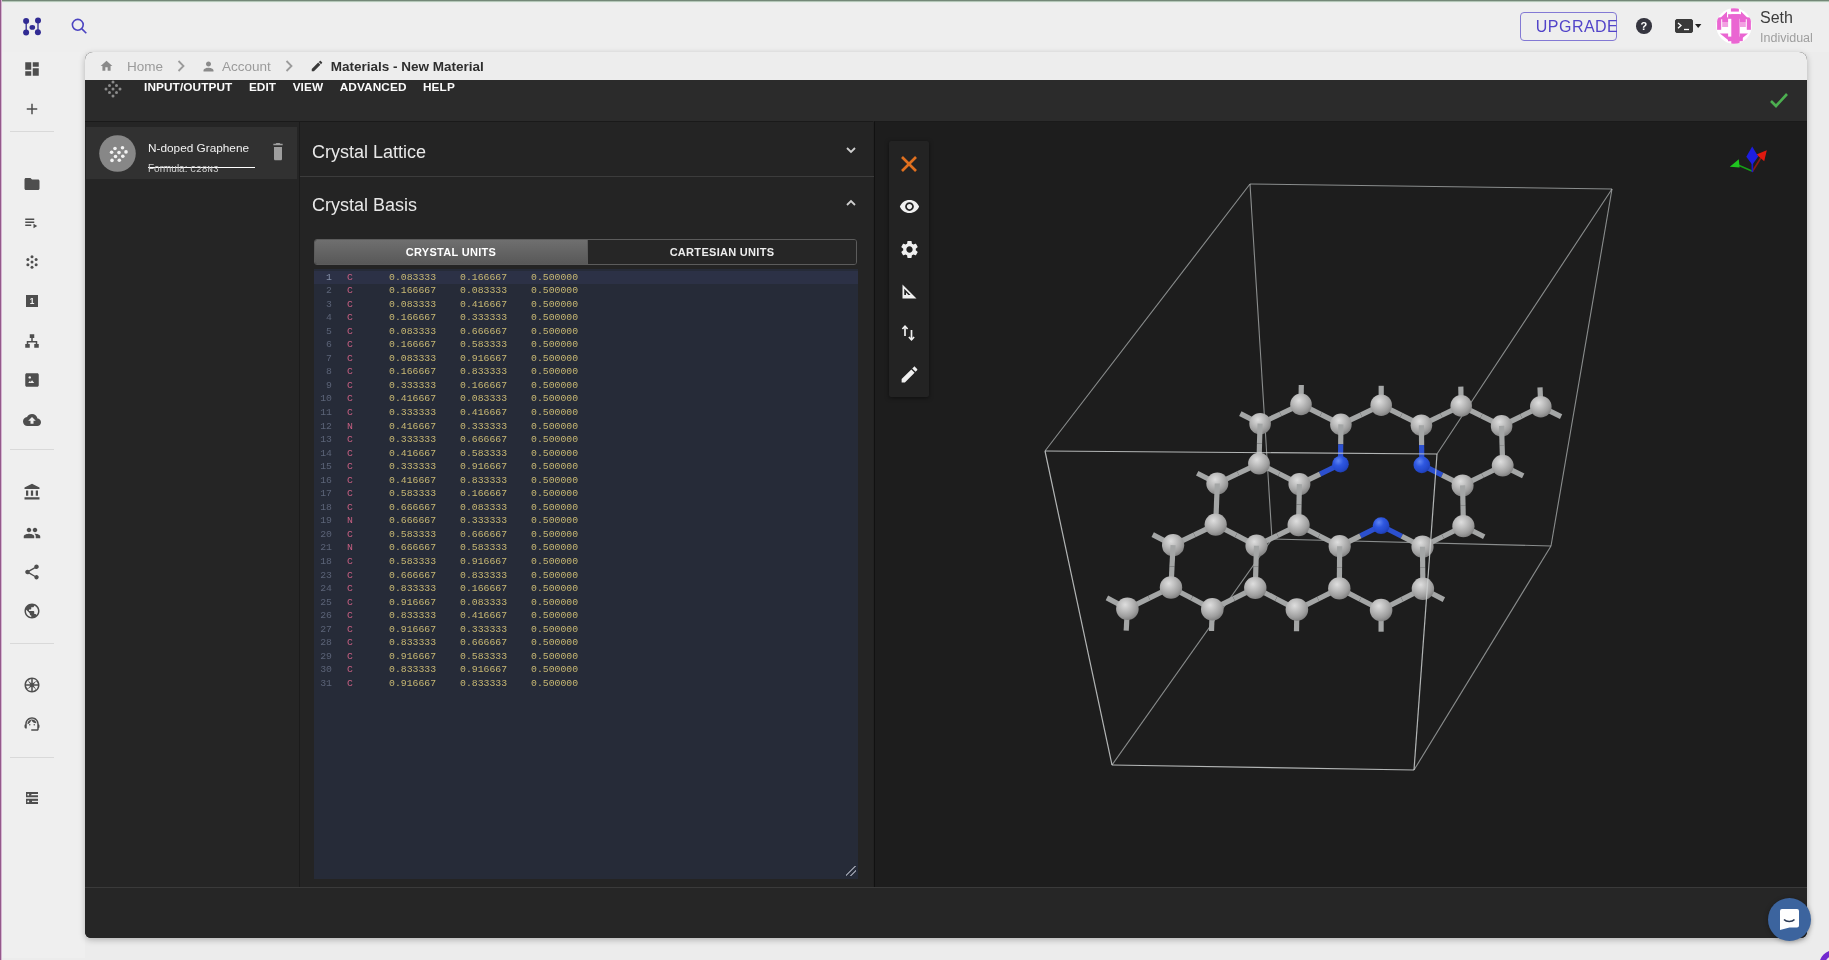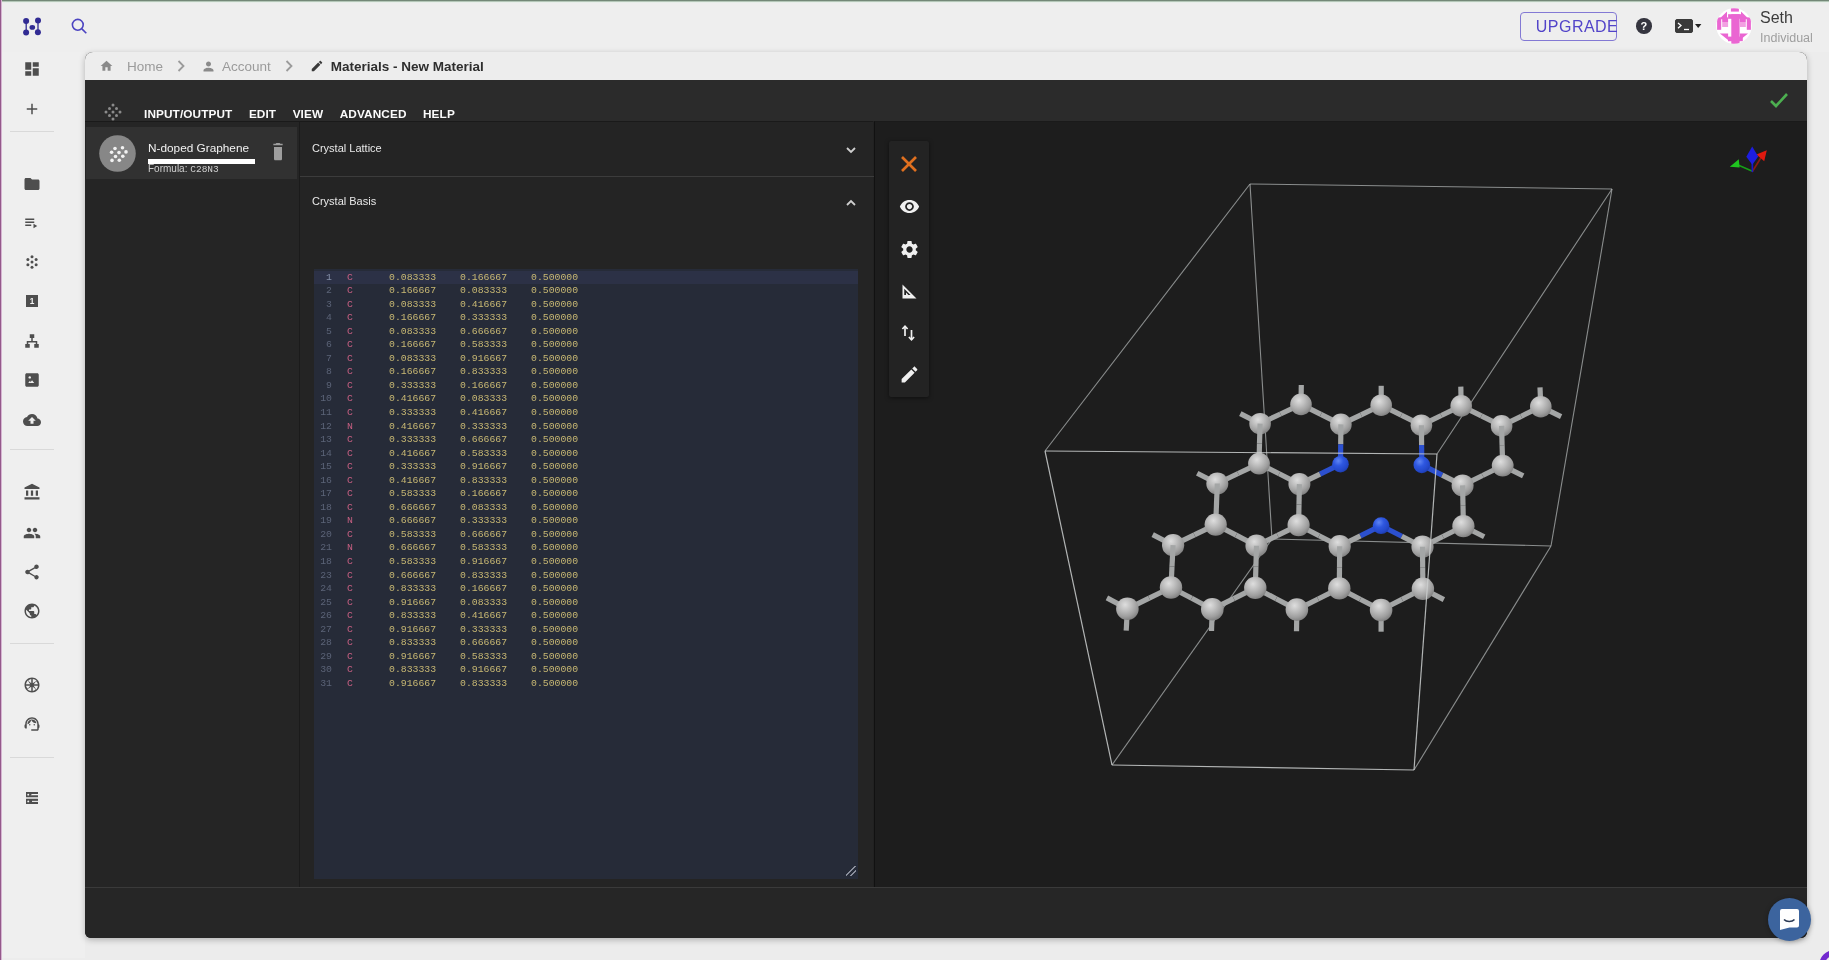--- a/index.html
+++ b/index.html
@@ -14,30 +14,30 @@
 
 #sidebar{position:absolute;left:2px;top:52px;width:83px;height:906px;background:#efefef}
 .sic{position:absolute;left:21px}
 .sdiv{position:absolute;left:8px;width:44px;height:1px;background:#d9d9d9}
 
 #win{position:absolute;left:85px;top:52px;width:1722px;height:886px;background:#212121;
  border-radius:8px 8px 6px 6px;box-shadow:0 2px 6px rgba(0,0,0,.25)}
 #crumbs{position:absolute;left:0;top:0;width:1722px;height:28px;background:#ededed;border-radius:8px 8px 0 0;
  font-size:13.5px;color:#9b9b9b;display:flex;align-items:center}
 #crumbs .dark{color:#2e2e2e;font-weight:700}
-#menubar{position:absolute;left:0;top:28px;width:1722px;height:41px;background:#2b2b2b;display:flex;align-items:flex-end}
+#menubar{position:absolute;left:0;top:28px;width:1722px;height:41px;background:#2b2b2b;display:flex;align-items:flex-start}
 .mi{color:#fbfbfb;font-size:11.8px;font-weight:700;letter-spacing:.1px;margin-right:16.5px}
 
 #matpanel{position:absolute;left:0;top:69px;width:214px;height:766px;background:#252525;border-top:1px solid #1a1a1a}
 #matitem{position:absolute;left:1px;top:5px;width:211px;height:52px;background:#313131}
 #midpanel{position:absolute;left:214px;top:69px;width:574px;height:766px;background:#242424;border-top:1px solid #1a1a1a;border-left:1px solid #1b1b1b}
 #viewer{position:absolute;left:789px;top:69px;width:933px;height:766px;background:#1d1d1d;border-top:1px solid #1a1a1a;border-left:1px solid #111}
 #footer{position:absolute;left:0;top:835px;width:1722px;height:51px;background:#262626;border-top:1px solid #3a3a3a;border-radius:0 0 6px 6px}
 
-.secthead{position:absolute;left:12px;color:#e8e8e8;font-size:11px}
+.secthead{position:absolute;left:12px;color:#e8e8e8;font-size:18px}
 .chev{position:absolute;left:545px;width:12px;height:12px}
 #tabs{position:absolute;left:14px;top:117px;width:543px;height:26px;display:flex;border:1px solid #5c5c5c;border-radius:3px;overflow:hidden}
 #tab1{width:272px;background:linear-gradient(#6f6f6f,#585858);color:#fff;display:flex;align-items:center;justify-content:center;
  font-size:11px;font-weight:700;letter-spacing:.3px}
 #tab2{flex:1;background:#262626;color:#ededed;display:flex;align-items:center;justify-content:center;border-left:1px solid #5c5c5c;
  font-size:11px;font-weight:700;letter-spacing:.3px}
 
 #editor{position:absolute;left:14px;top:146.5px;width:544px;height:610px;background:#262b38;padding-top:2px;
  font-family:"Liberation Mono",monospace;font-size:9.8px;line-height:13.55px;color:#c8b873;overflow:hidden}
 .ln,.ln1{position:relative;height:13.55px}
@@ -253,39 +253,43 @@
     <circle cx="12.6" cy="17.3" r="1.8"></circle>
               <circle cx="20" cy="17.6" r="1.8"></circle>
               <circle cx="27" cy="16.9" r="1.8"></circle>
     <circle cx="16.5" cy="21.5" r="1.8"></circle>
               <circle cx="23.8" cy="21.2" r="1.8"></circle>
     <circle cx="13" cy="25.4" r="1.8"></circle>
               <circle cx="20.3" cy="25.2" r="1.8"></circle>
             </g>
    </svg>
    <div style="position:absolute;left:62px;top:14px;width:107px;color:#f2f2f2;font-size:11.8px;white-space:nowrap;
-     border-bottom:5px solid #ffffff;padding-bottom:4px">N-doped Graphene</div>
+     border-bottom:1px solid #ffffff;padding-bottom:12px">N-doped Graphene</div>
    <div style="position:absolute;left:62px;top:36px;color:#cfcfcf;font-size:10px">Formula: <span style="font-family:Liberation Mono, monospace;font-size:9.5px">C28N3</span></div>
    <svg style="position:absolute;left:184px;top:14px" width="16" height="20" viewBox="0 0 24 30" fill="#9e9e9e">
     <path d="M6 27c0 1.1.9 2 2 2h8c1.1 0 2-.9 2-2V9H6v17z"></path>
             <path d="M19 4h-3.5l-1-1h-5l-1 1H5v2.5h14z"></path>
    </svg>
   </div>
  </div>
 
  <div id="midpanel">
   <div class="secthead" style="top:20px">Crystal Lattice</div>
   <svg class="chev" style="top:22px" viewBox="0 0 12 12">
           <path d="M2 4l4 4 4-4" stroke="#cfcfcf" stroke-width="1.8" fill="none"></path>
         </svg>
   <div style="position:absolute;left:0;top:53.5px;width:574px;height:1px;background:#3c3c3c"></div>
   <div class="secthead" style="top:73px">Crystal Basis</div>
   <svg class="chev" style="top:75px" viewBox="0 0 12 12">
           <path d="M2 8l4-4 4 4" stroke="#cfcfcf" stroke-width="1.8" fill="none"></path>
         </svg>
+  <div id="tabs">
+          <div id="tab1">CRYSTAL UNITS</div>
+          <div id="tab2">CARTESIAN UNITS</div>
+        </div>
   <div id="editor">
 <div class="ln1">
             <span class="gut">1</span>
             <span class="el">C</span>
             <span class="num n1">0.083333</span>
             <span class="num n2">0.166667</span>
             <span class="num n3">0.500000</span>
           </div>
           <div class="ln">
             <span class="gut">2</span>

